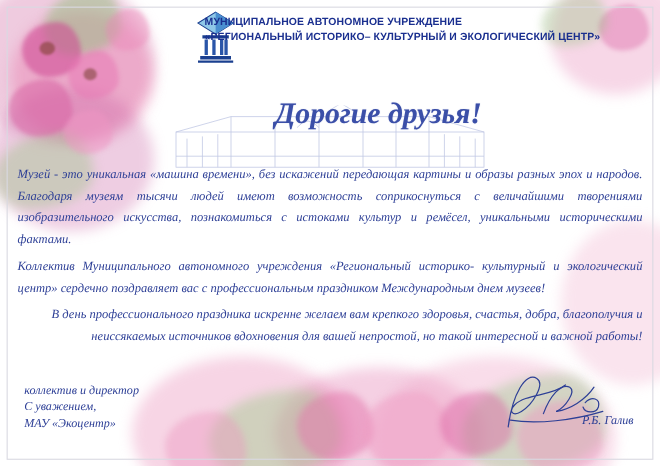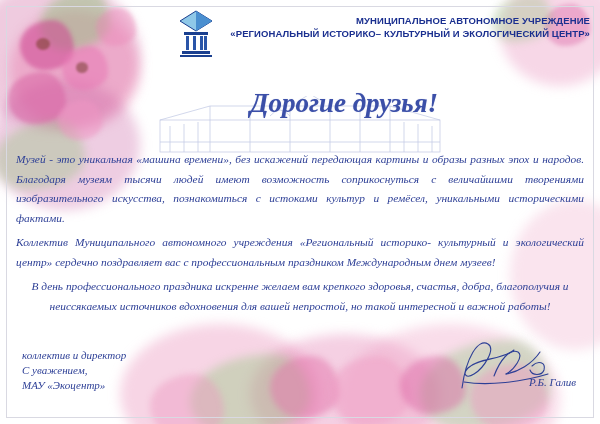--- a/index.html
+++ b/index.html
@@ -46,21 +46,21 @@
     left: 168px;
     top: 8px;
     width: 56px;
     height: 52px;
   }
   .header-text {
     position: absolute;
     left: 186px;
     top: 14px;
     width: 404px;
-    text-align: right;
+    text-align: left;
     color: #1a2f8f;
     font-family: "Liberation Sans", sans-serif;
     font-weight: bold;
     font-size: 9.5px;
     line-height: 13px;
     letter-spacing: 0.1px;
   }
 
   
   .greet {
@@ -93,21 +93,21 @@
     font-family: "Liberation Serif", serif;
     font-style: italic;
     font-size: 11.4px;
     line-height: 19.5px;
     text-align: justify;
   }
   .body-text p {
     margin: 0 0 5px 0;
   }
   .body-text p:last-child {
-    text-align: center;
+    text-align: right;
   }
 
   
   .sign-block {
     position: absolute;
     left: 22px;
     top: 348px;
     color: #2d3f96;
     font-family: "Liberation Serif", serif;
     font-style: italic;

